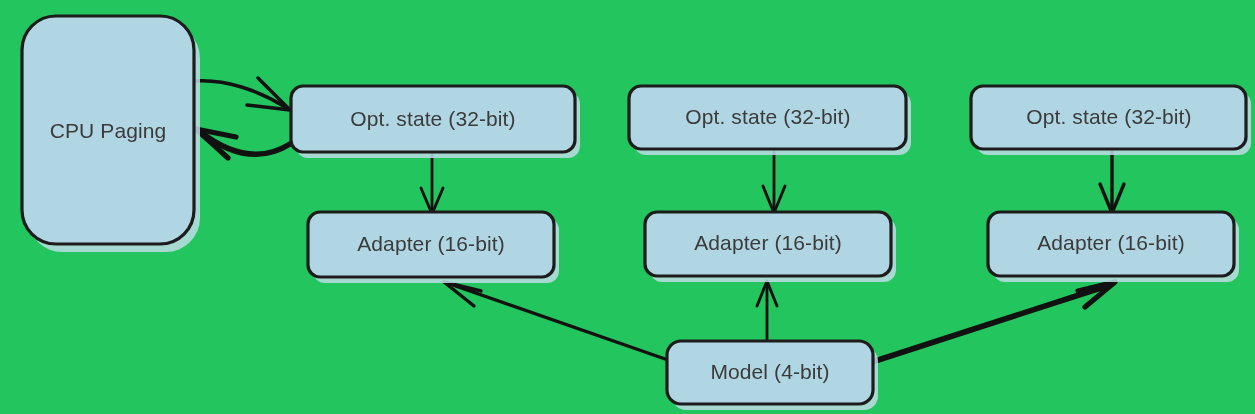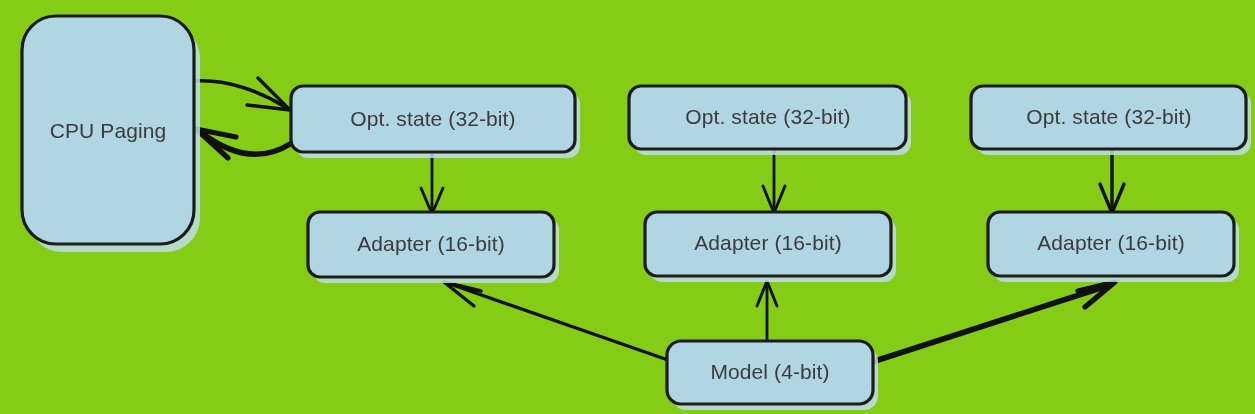--- a/index.html
+++ b/index.html
@@ -10,21 +10,21 @@
   body {
     width: 1255px;
     height: 414px;
     font-family: "Liberation Sans", sans-serif;
     overflow: hidden;
   }
   #diagram-root {
     position: relative;
     width: 1255px;
     height: 414px;
-    background: #84cc16;
+    background: #22c55e;
   }
   svg#diagram-svg {
     position: absolute;
     left: 0;
     top: 0;
     width: 1255px;
     height: 414px;
     display: block;
   }
   .node-shadow {

